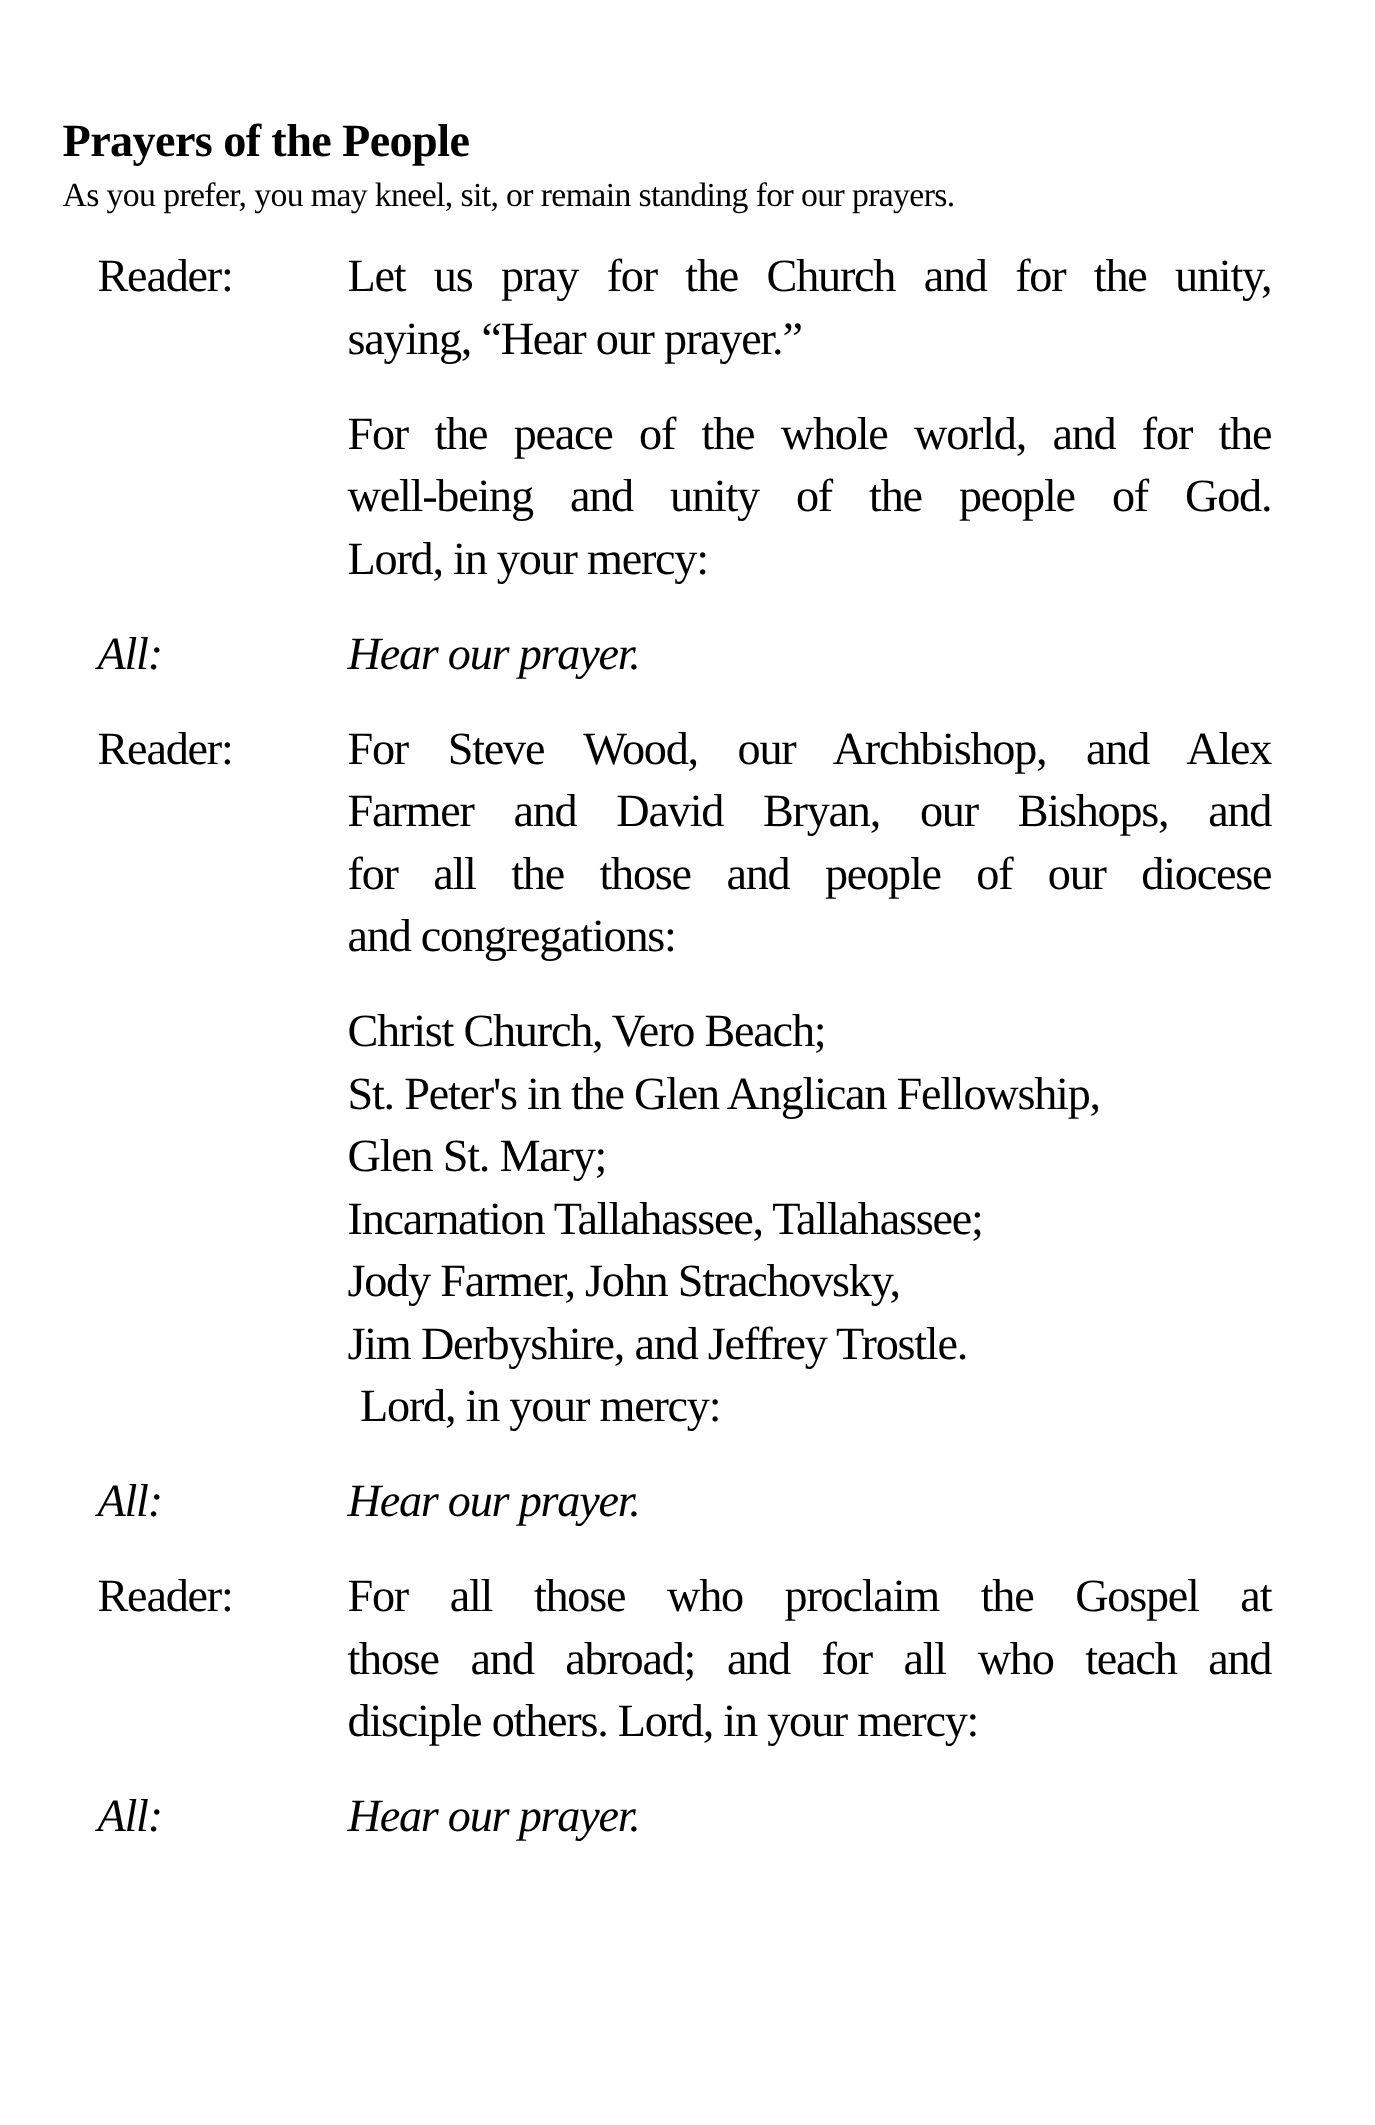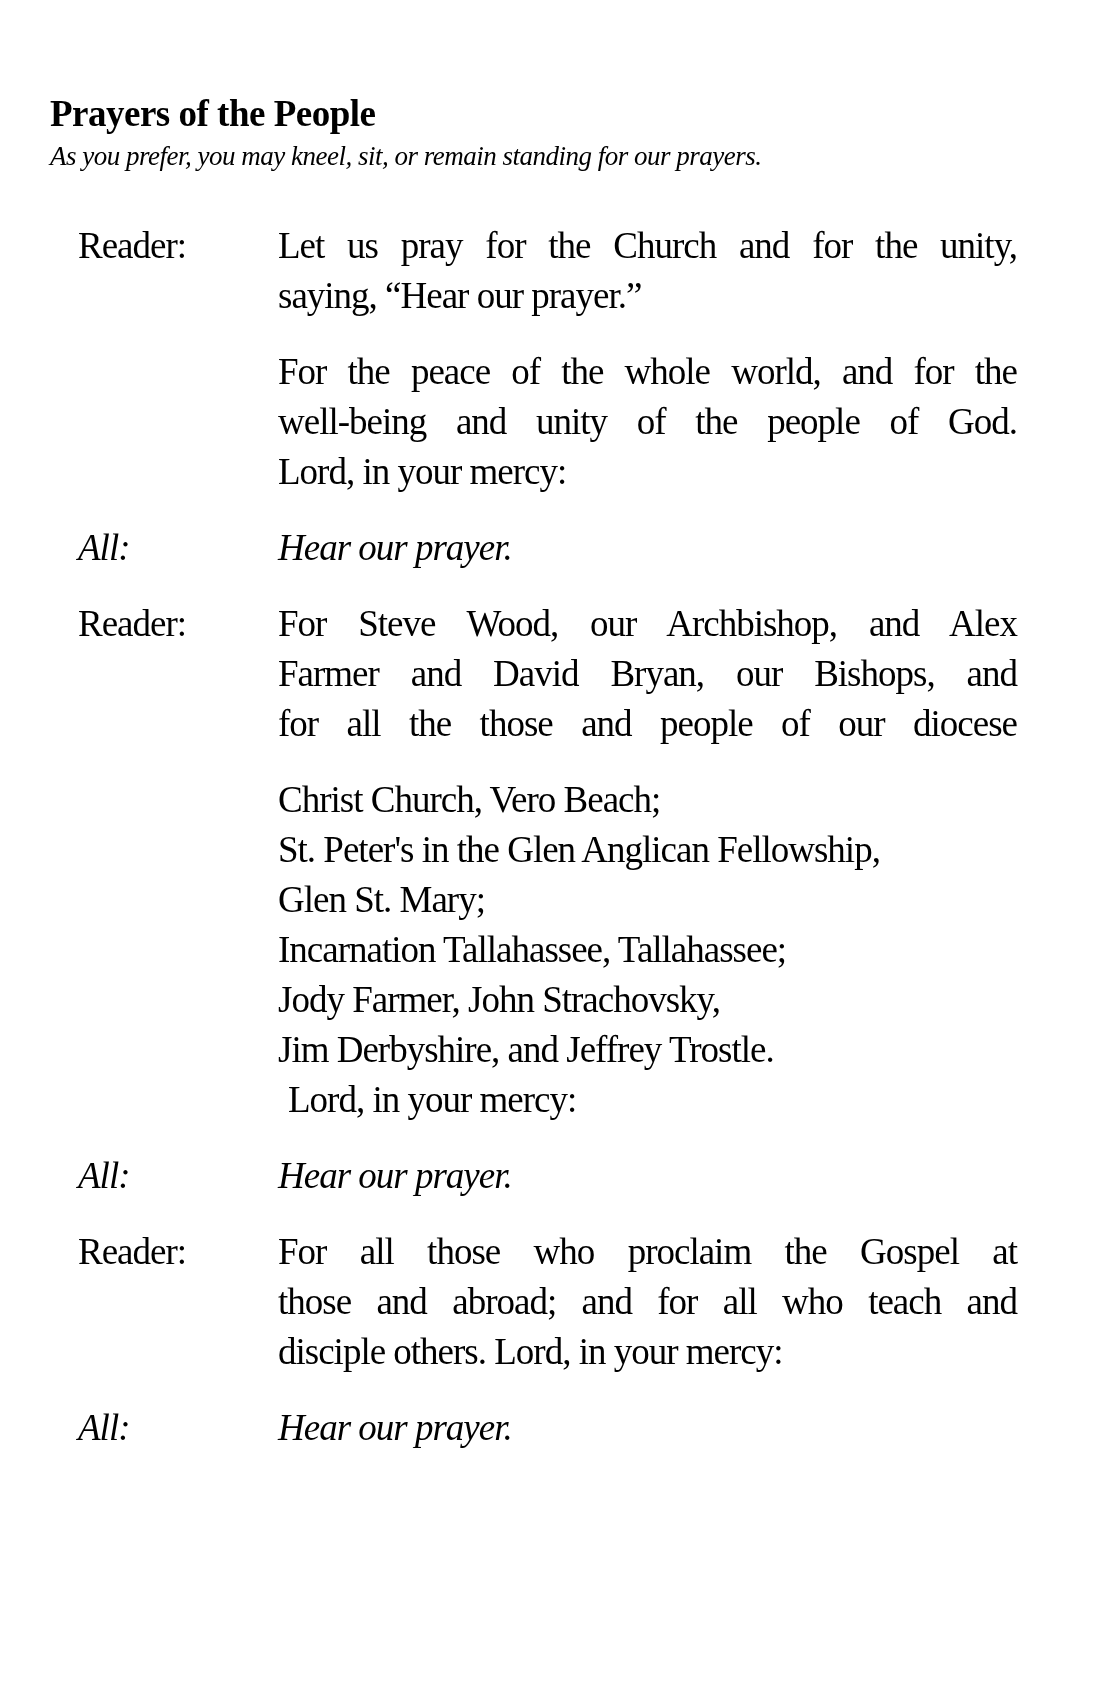--- a/index.html
+++ b/index.html
@@ -18,25 +18,24 @@
     background: #ffffff;
   }
   .doc-title {
     font-size: 37px;
     font-weight: bold;
     line-height: 44px;
     letter-spacing: -0.5px;
   }
   .doc-subtitle {
     font-size: 27px;
-    font-style: italic;
     line-height: 34px;
     letter-spacing: -0.5px;
     margin-top: 3px;
-    margin-bottom: 48px;
+    margin-bottom: 24px;
   }
   .row {
     display: flex;
     align-items: flex-start;
     margin-bottom: 26px;
     margin-left: 28px;
   }
   .row .label {
     width: 200px;
     flex-shrink: 0;
@@ -95,20 +94,21 @@
       <span class="line">Hear our prayer.</span>
     </div>
   </div>
 
   <div class="row">
     <div class="label">Reader:</div>
     <div class="text">
       <span class="line j">For Steve Wood, our Archbishop, and Alex</span>
       <span class="line j">Farmer and David Bryan, our Bishops, and</span>
       <span class="line j">for all the those and people of our diocese</span>
+      <span class="line">and congregations:</span>
     </div>
   </div>
 
   <div class="row gap-above">
     <div class="label"></div>
     <div class="text">
       <span class="line">Christ Church, Vero Beach;</span>
       <span class="line">St. Peter's in the Glen Anglican Fellowship,</span>
       <span class="line">Glen St. Mary;</span>
       <span class="line">Incarnation Tallahassee, Tallahassee;</span>

